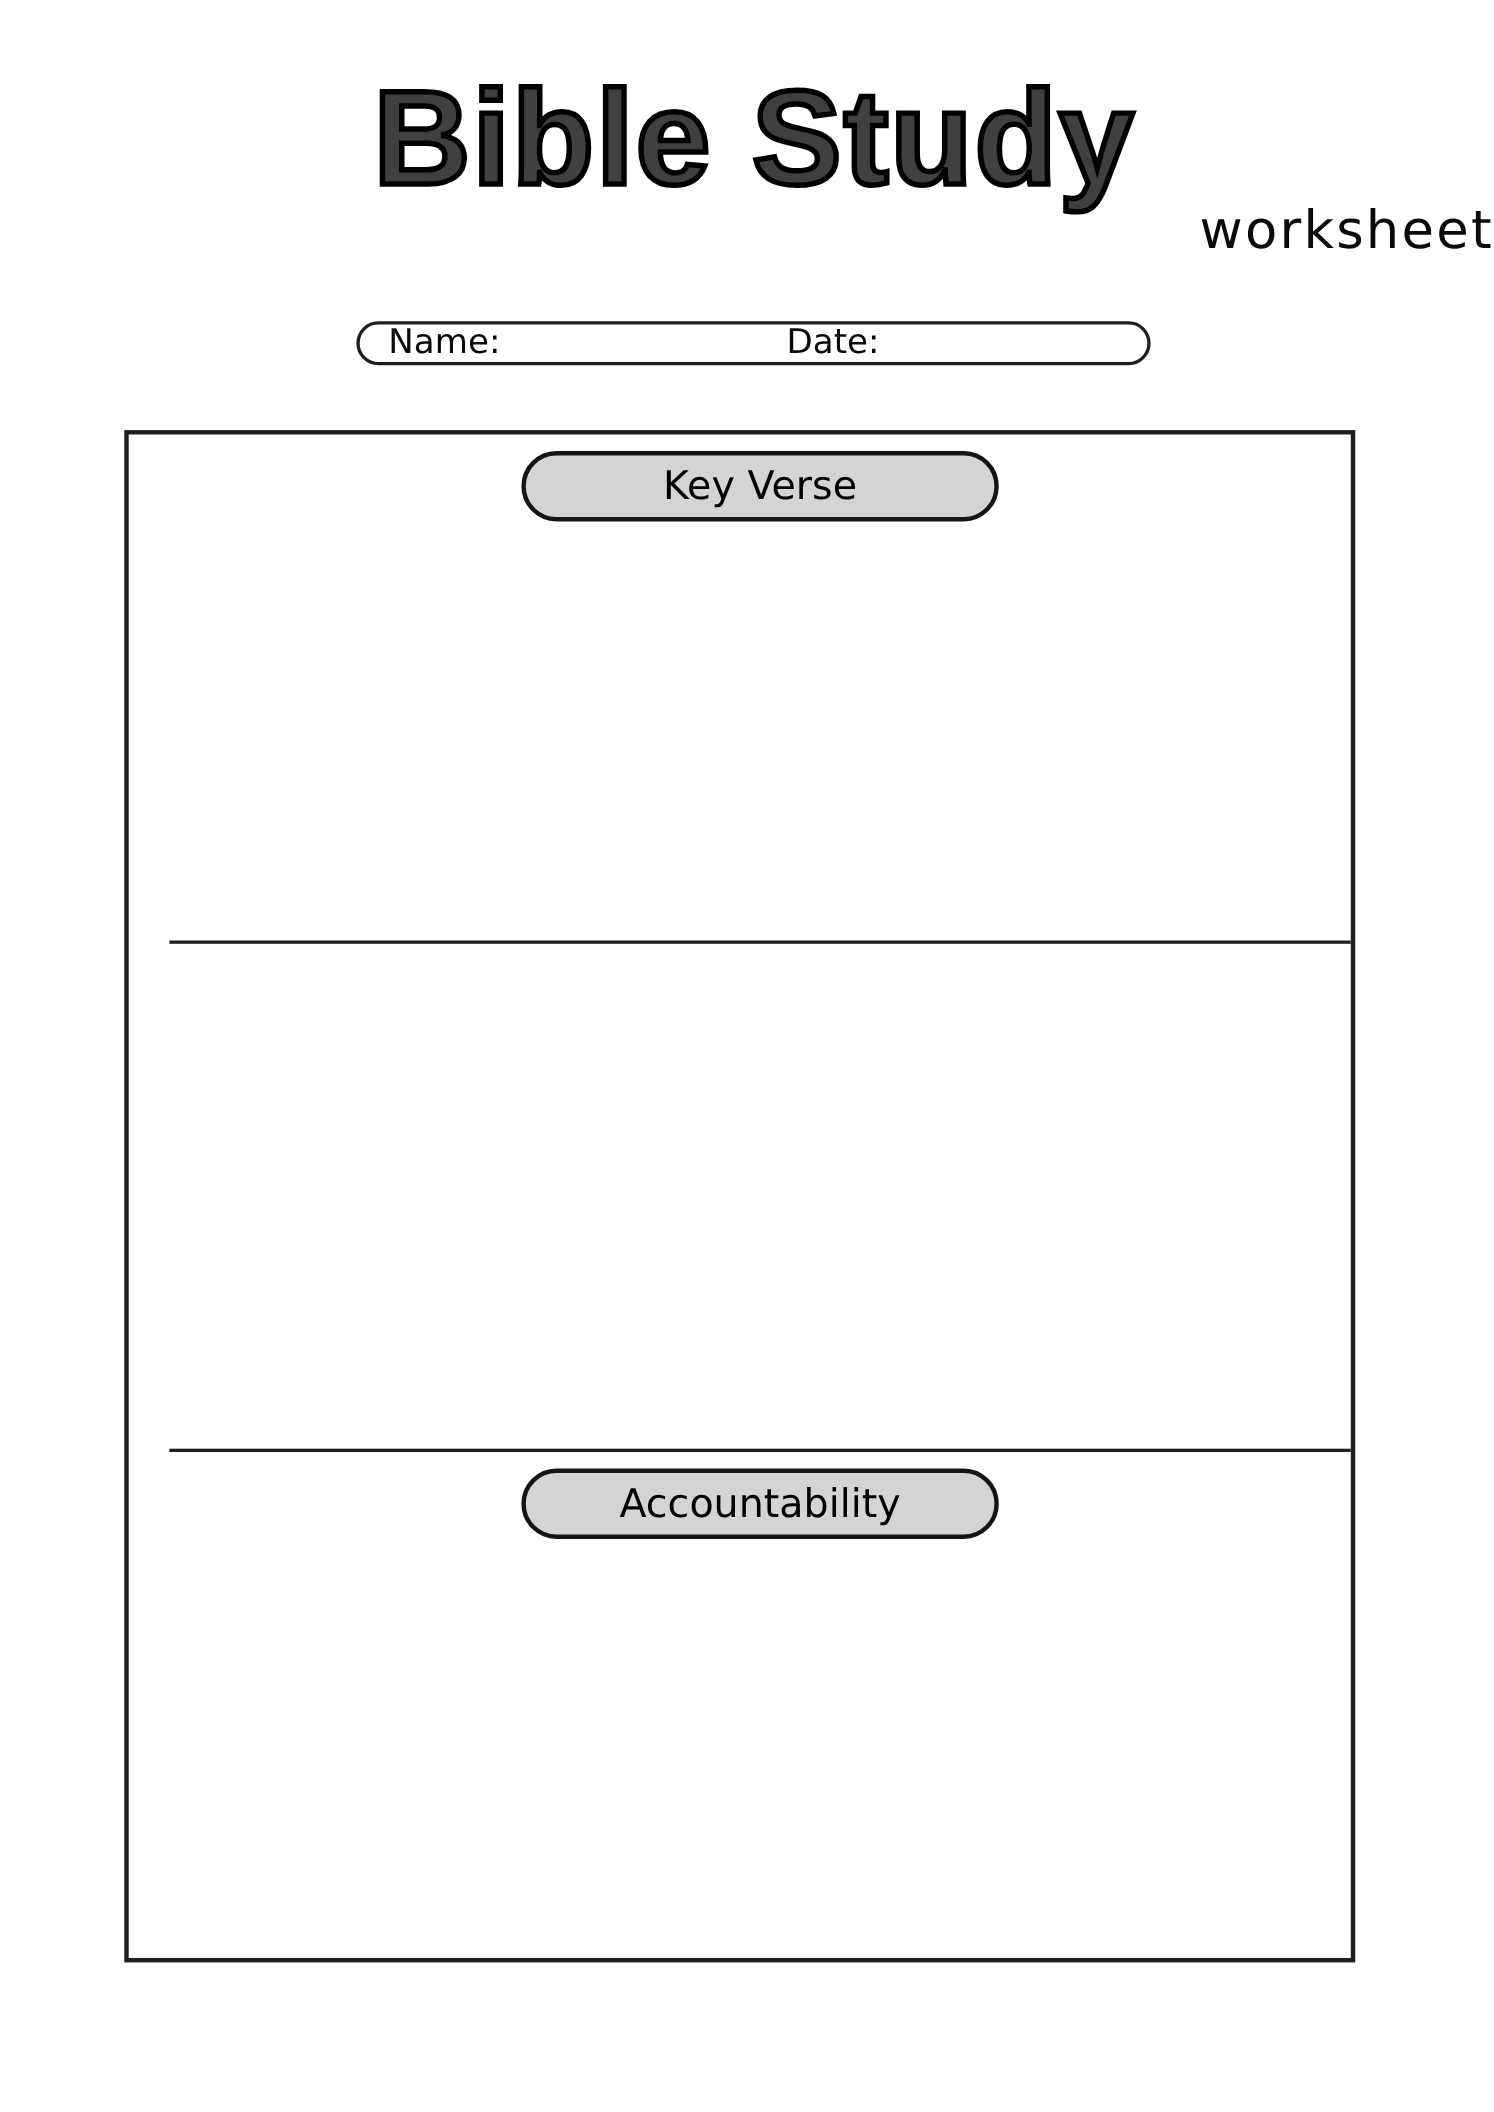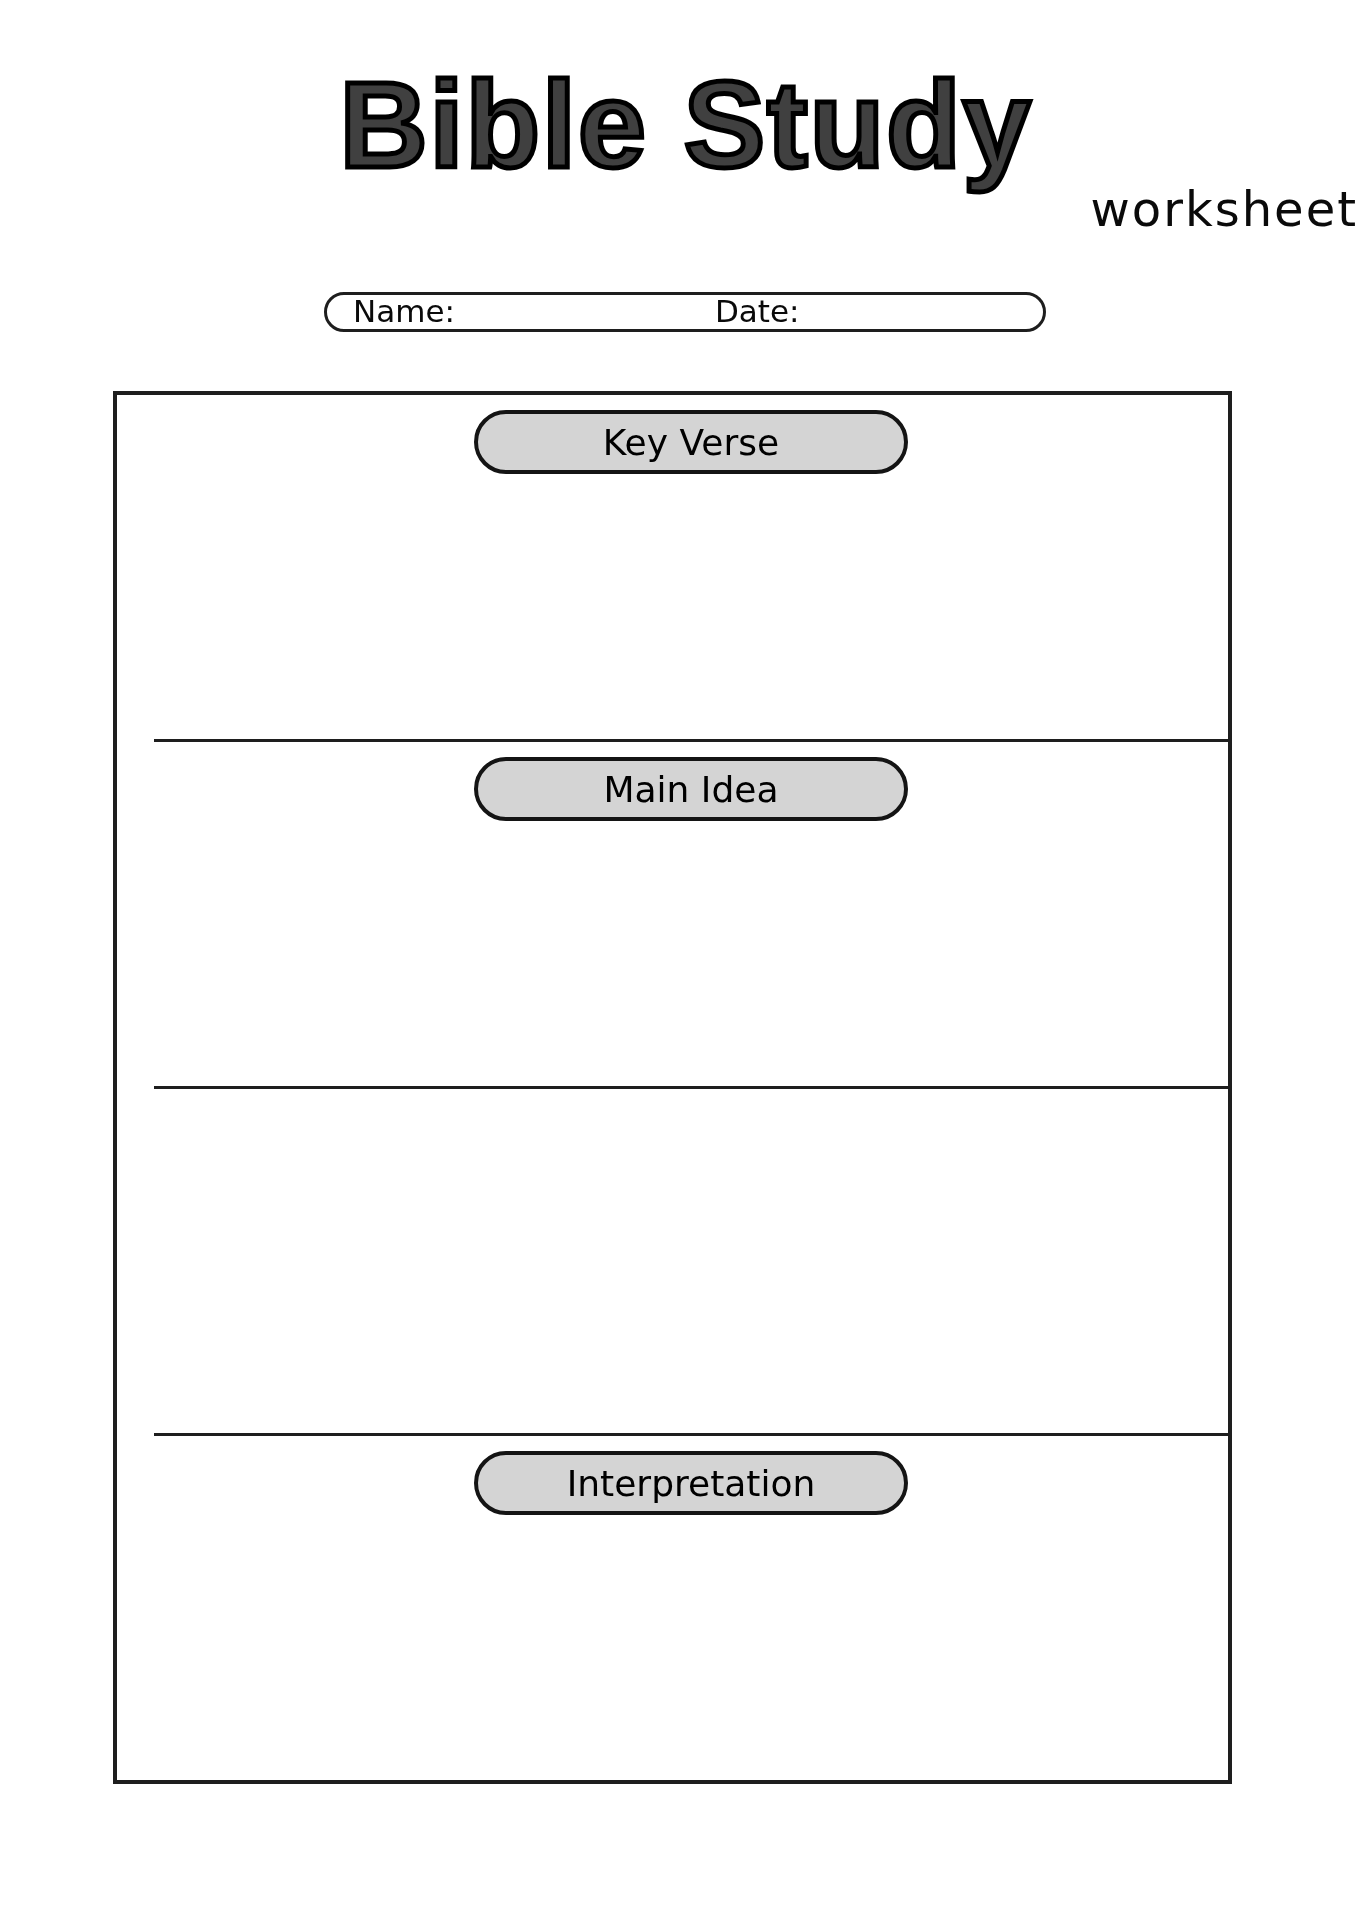--- a/index.html
+++ b/index.html
@@ -145,29 +145,25 @@
 <div class="sheet">
 
 
   <div class="col col-right">
 
     <div class="section">
       <div class="label-pill">Key Verse</div>
       <div class="writing-area"></div>
     </div>
 
-    <div class="section">
-      <div class="label-pill">Main Idea</div>
-      <div class="writing-area"></div>
-    </div>
 
     <div class="section">
       <div class="writing-area"></div>
     </div>
 
     <div class="section">
-      <div class="label-pill">Interpretation</div>
+      <div class="label-pill">Accountability</div>
       <div class="writing-area"></div>
     </div>
 
   </div>
 
 </div>
 
 </body></html>

